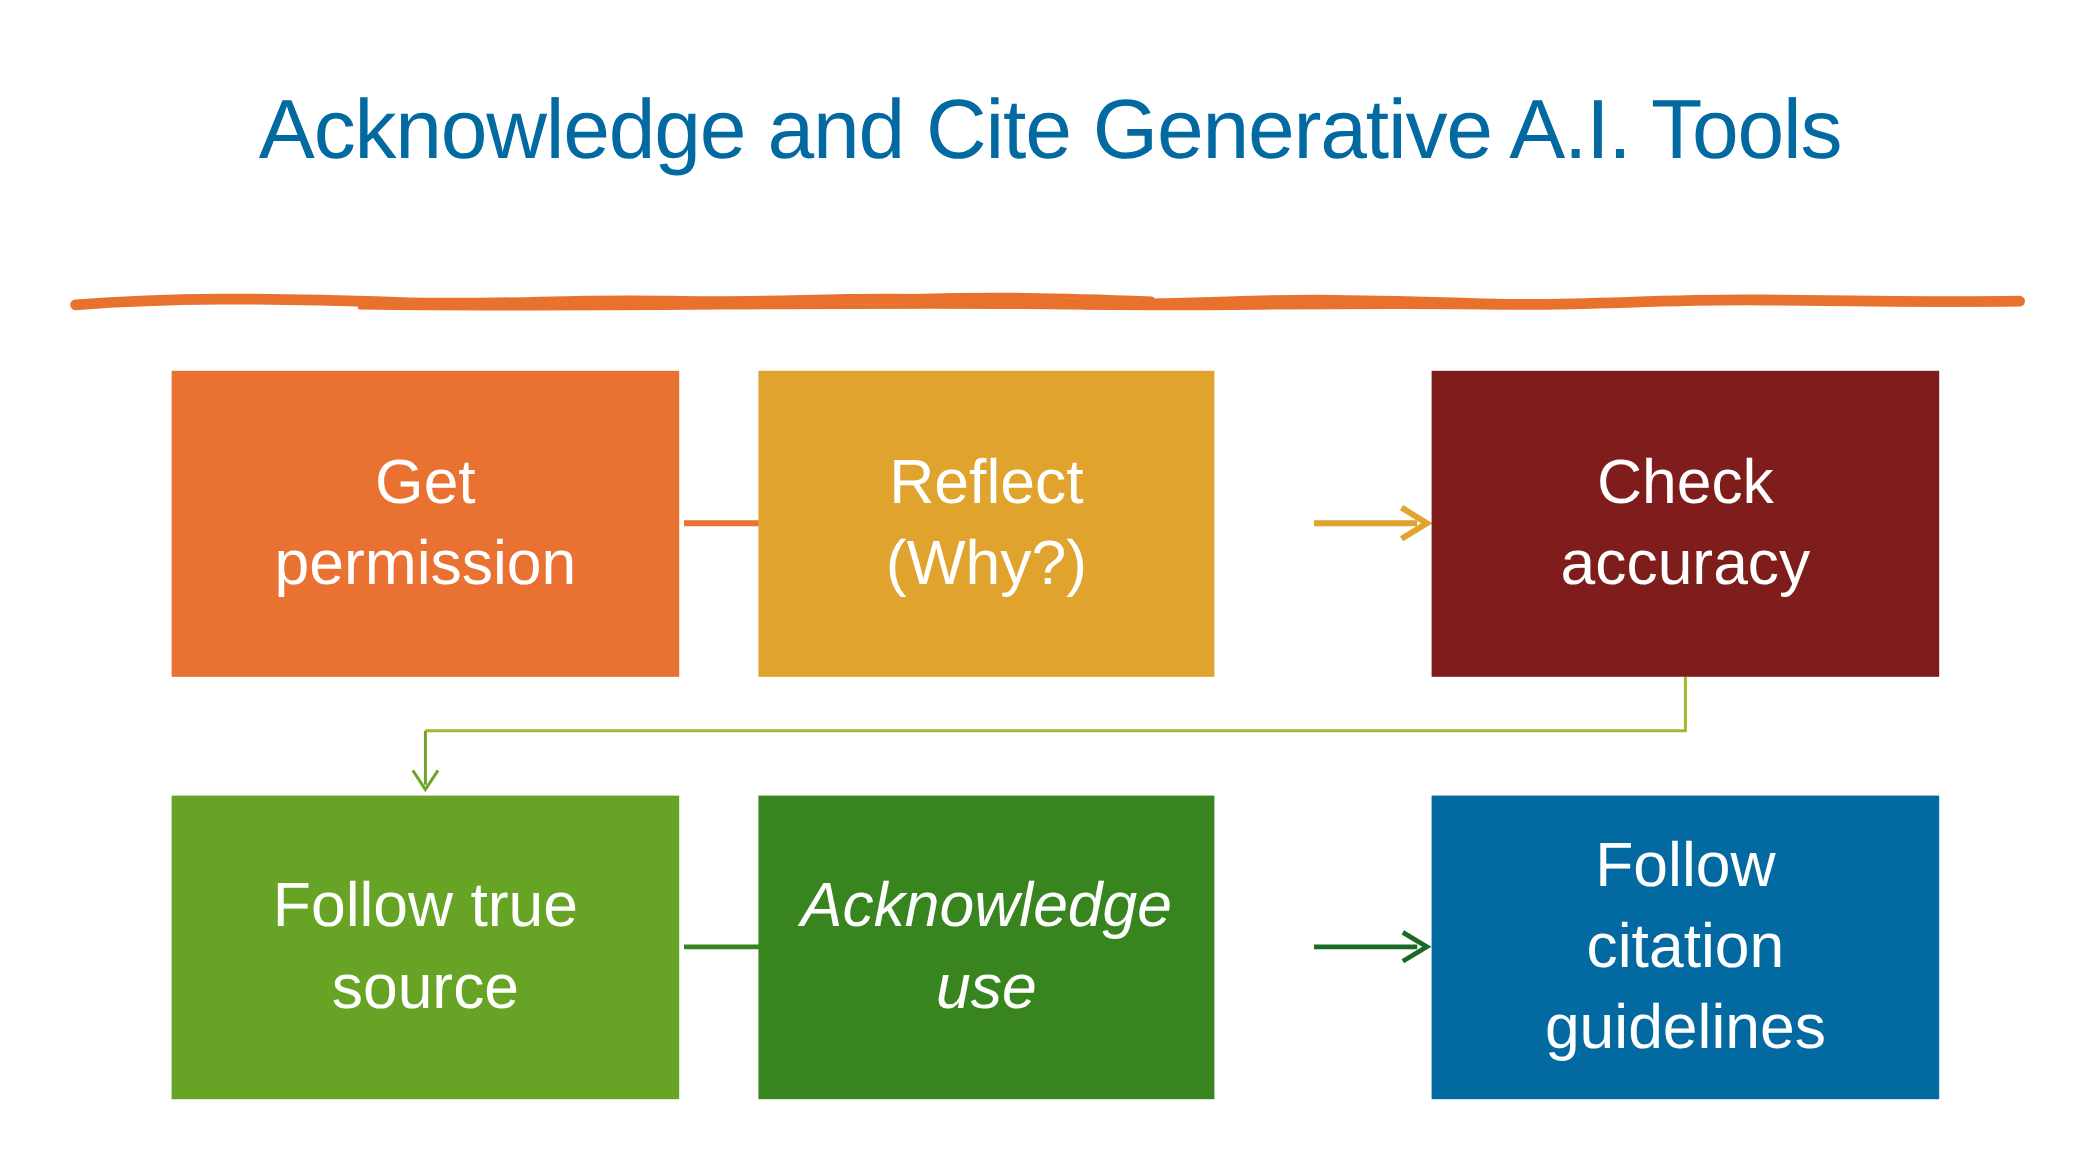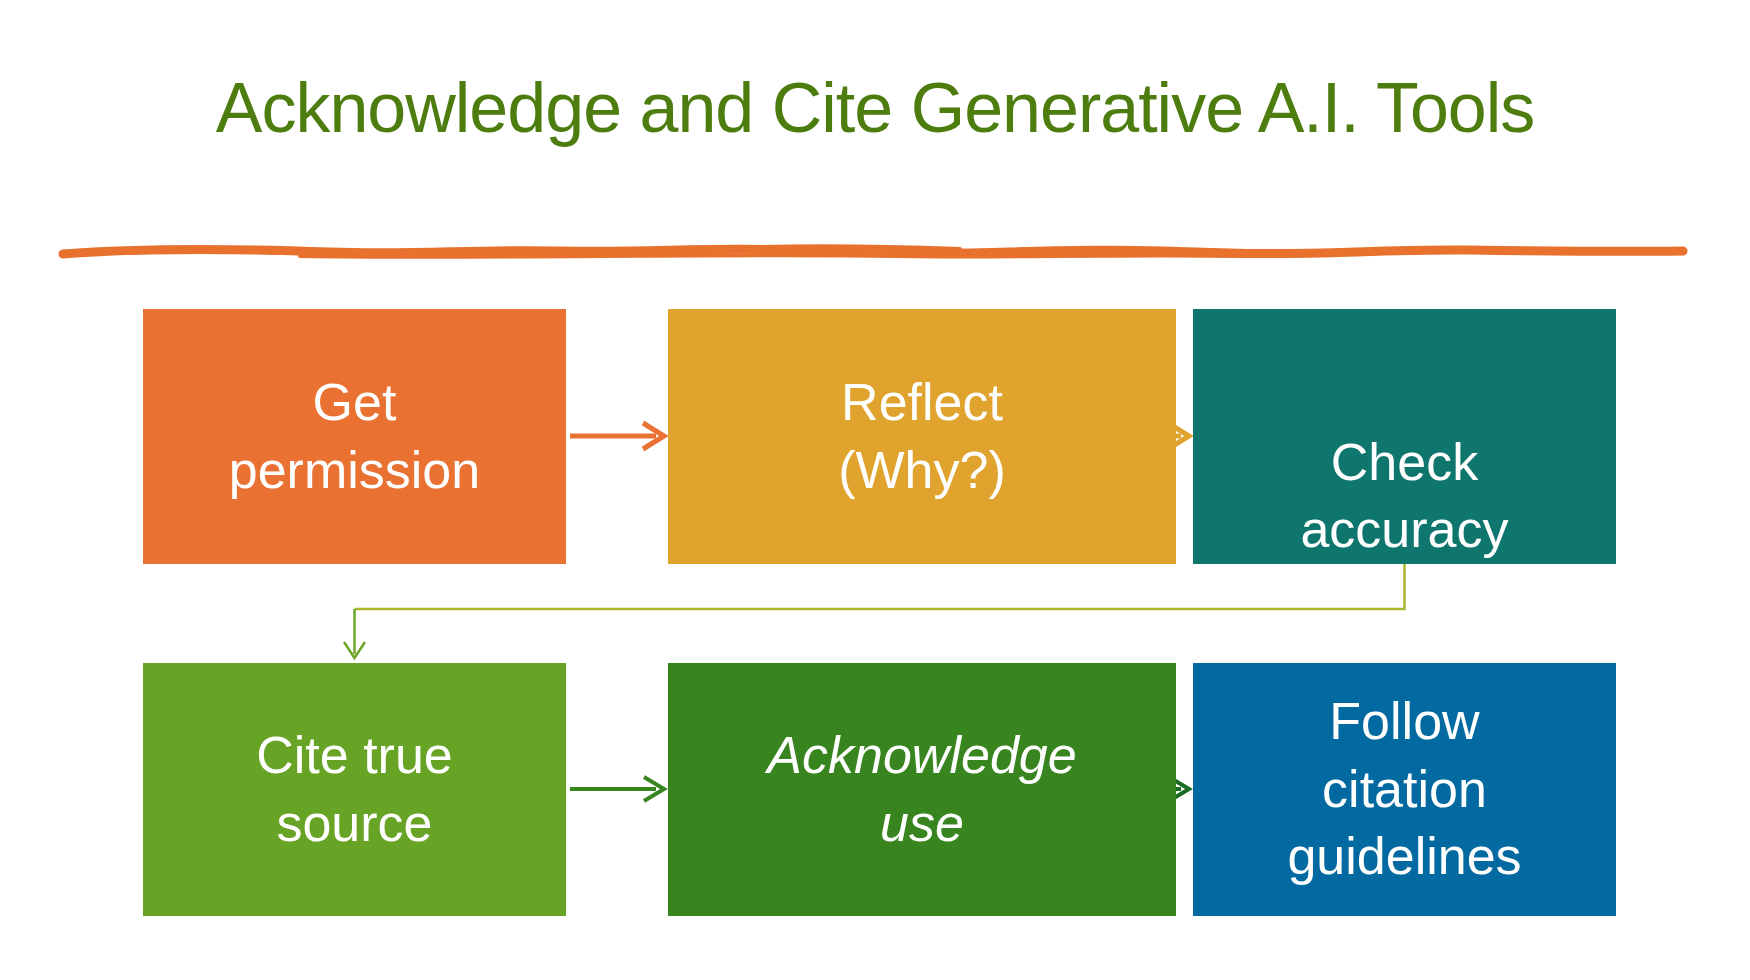--- a/index.html
+++ b/index.html
@@ -10,21 +10,21 @@
     position: relative;
     overflow: hidden;
   }
   .title {
     position: absolute;
     top: 68px; left: 0; width: 100%;
     text-align: center;
     font-size: 70px;
     font-weight: 400;
     letter-spacing: -1px;
-    color: #4d7c0f;
+    color: #0369a1;
   }
   svg.overlay {
     position: absolute;
     top: 0; left: 0;
     width: 1750px; height: 980px;
     pointer-events: none;
   }
   .node {
     position: absolute;
     display: flex;
@@ -33,21 +33,21 @@
     text-align: center;
     color: #ffffff;
     font-size: 52px;
     line-height: 1.3;
     white-space: pre-line;
   }
   
   .r1 { top: 309px; height: 255px; }
   .r2 { top: 663px; height: 253px; }
   .c1 { left: 143px; width: 423px; }
-  .c2 { left: 668px; width: 508px; }
+  .c2 { left: 632px; width: 380px; }
   .c3 { left: 1193px; width: 423px; }
 </style>
 </head>
 <body>
 
 <div class="title">Acknowledge and Cite Generative A.I. Tools</div>
 
 <svg class="overlay" viewBox="0 0 1750 980">
 
   <g>
@@ -86,27 +86,27 @@
 <div class="node r1 c1" style="background-color: rgb(233, 113, 50);">
   <span>Get
 permission</span>
 </div>
 
 <div class="node r1 c2" style="background-color: rgb(223, 163, 46);">
   <span>Reflect
 (Why?)</span>
 </div>
 
-<div class="node r1 c3" style="background-color: #0f766e; align-items: flex-end;">
+<div class="node r1 c3" style="background-color: #7f1d1d;">
   <span>Check
 accuracy</span>
 </div>
 
 <div class="node r2 c1" style="background-color: rgb(103, 163, 36);">
-  <span>Cite true
+  <span>Follow true
 source</span>
 </div>
 
 <div class="node r2 c2" style="background-color: rgb(56, 133, 31); font-style: italic;">
   <span>Acknowledge
 use</span>
 </div>
 
 <div class="node r2 c3" style="background-color: #0369a1;">
   <span>Follow

